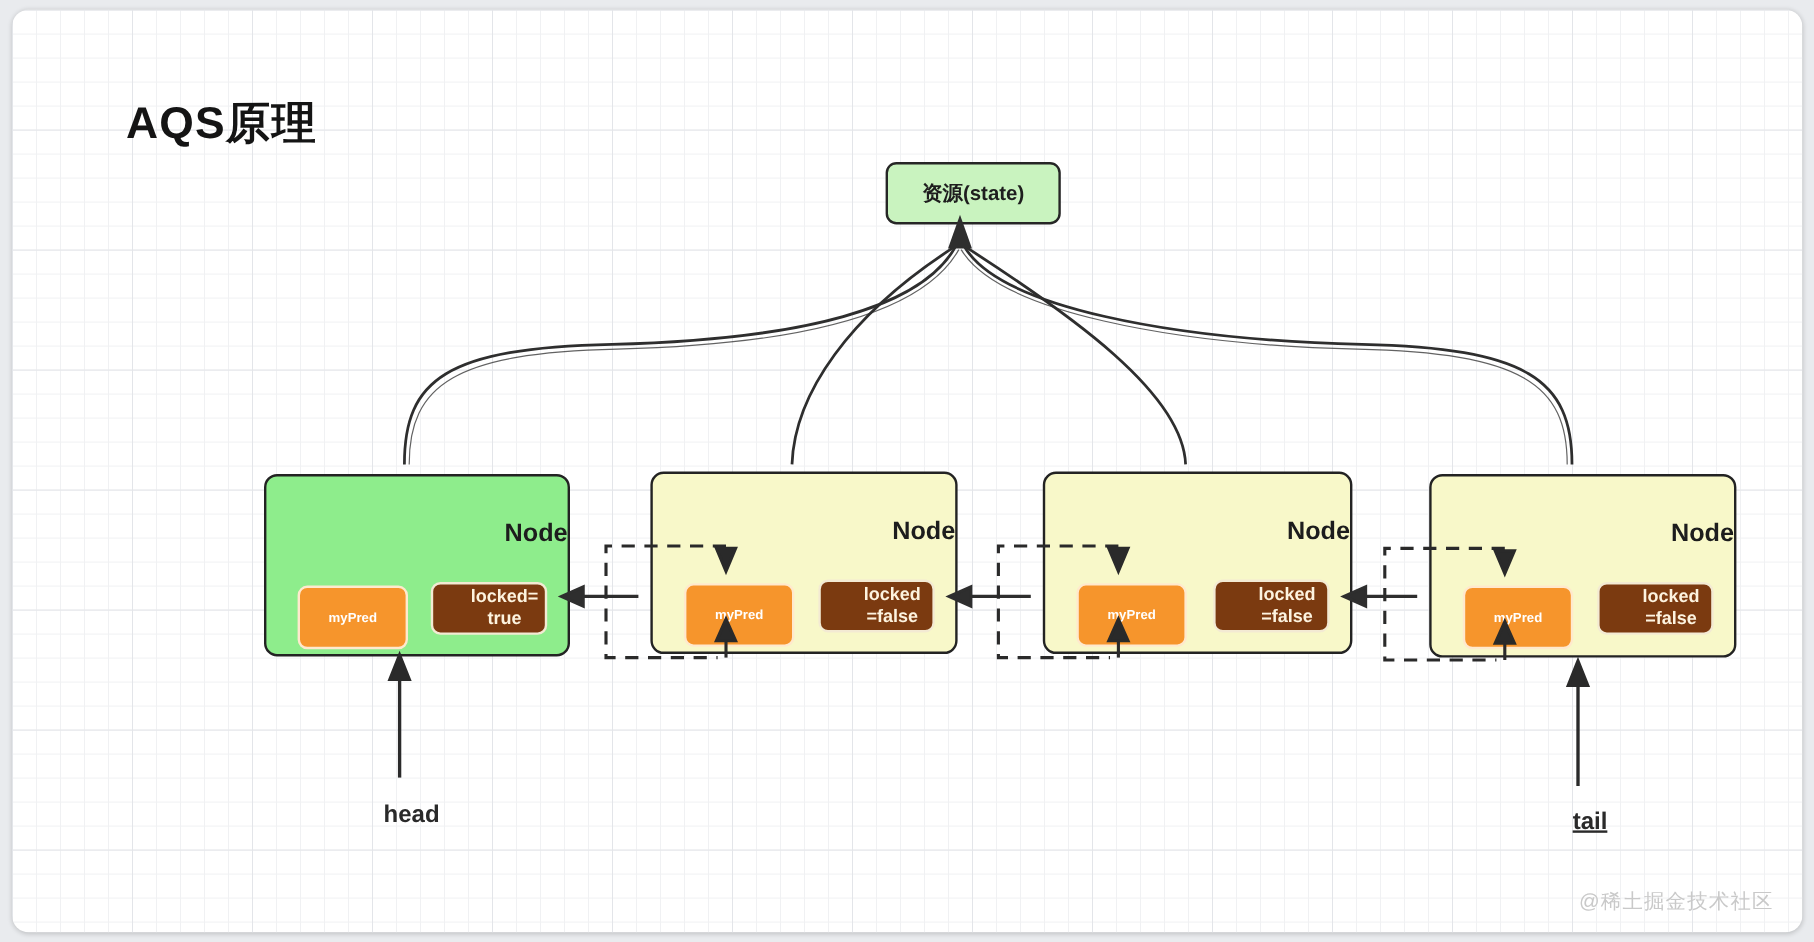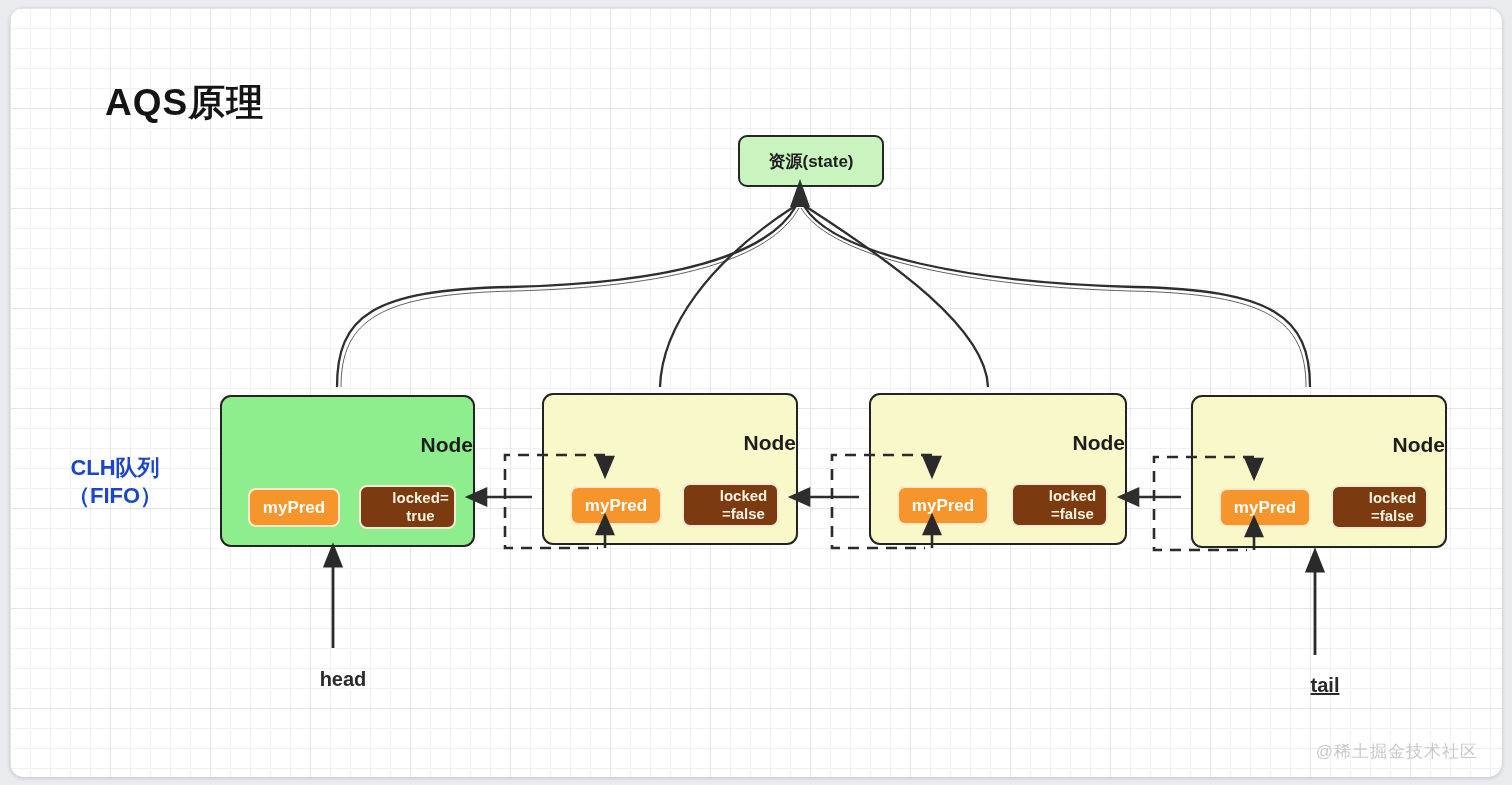--- a/index.html
+++ b/index.html
@@ -68,23 +68,23 @@
   .node.green { background:#8eed8c; }
   .node .node-title {
     position:absolute; top:36px; left:0; width:100%; text-align:right;
     font-size:21px; font-weight:bold; color:#1d1d1d;
   }
   .badge {
     position:absolute; display:flex; flex-direction:column;
     align-items:center; justify-content:center;
   }
   .badge.mypred {
-    left:26px; top:91px; width:92px; height:39px;
+    left:26px; top:91px; width:92px; height:53px;
     background:#f6952c; border:2.5px solid #ffe9cd; border-radius:8px;
-    color:#ffffff; font-size:17px; font-weight:bold;
+    color:#ffffff; font-size:11px; font-weight:bold;
   }
   .badge.locked {
     right:17px; top:88px; width:97px; height:44px;
     background:#7b3a10; border:2.5px solid #f3ead3; border-radius:8px;
     color:#fdf3df; font-size:15px; font-weight:bold; line-height:18px;padding-left:26px;
   }
   .n1 { left:210px; top:387px; width:255px; height:152px; }
   .n2 { left:532px; top:385px; width:256px; height:152px; }
   .n3 { left:859px; top:385px; width:258px; height:152px; }
   .n4 { left:1181px; top:387px; width:256px; height:153px; }
@@ -108,24 +108,20 @@
 <div id="stage">
   <div id="canvas">
 
     <div id="title" class="abs">AQS原理</div>
 
     <div id="resource" class="abs">
       <span>资源(state)</span>
     </div>
 
 
-    <div id="clh" class="abs">
-      <div>CLH队列</div>
-      <div>（FIFO）</div>
-    </div>
 
     <div class="node green n1">
       <div class="node-title">Node</div>
       <div class="badge mypred">
         <span>myPred</span>
       </div>
       <div class="badge locked">
         <span>locked=</span>
         <span>true</span>
       </div>

